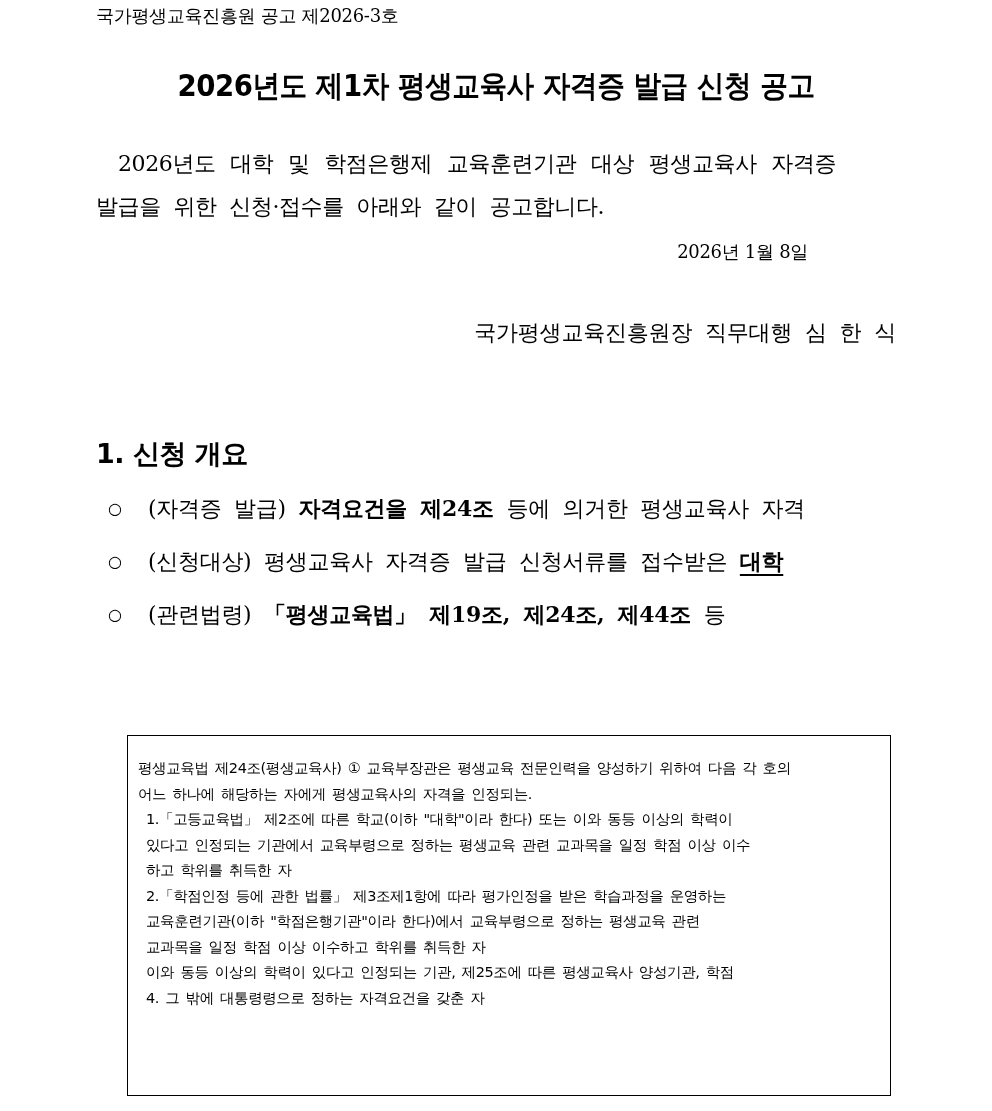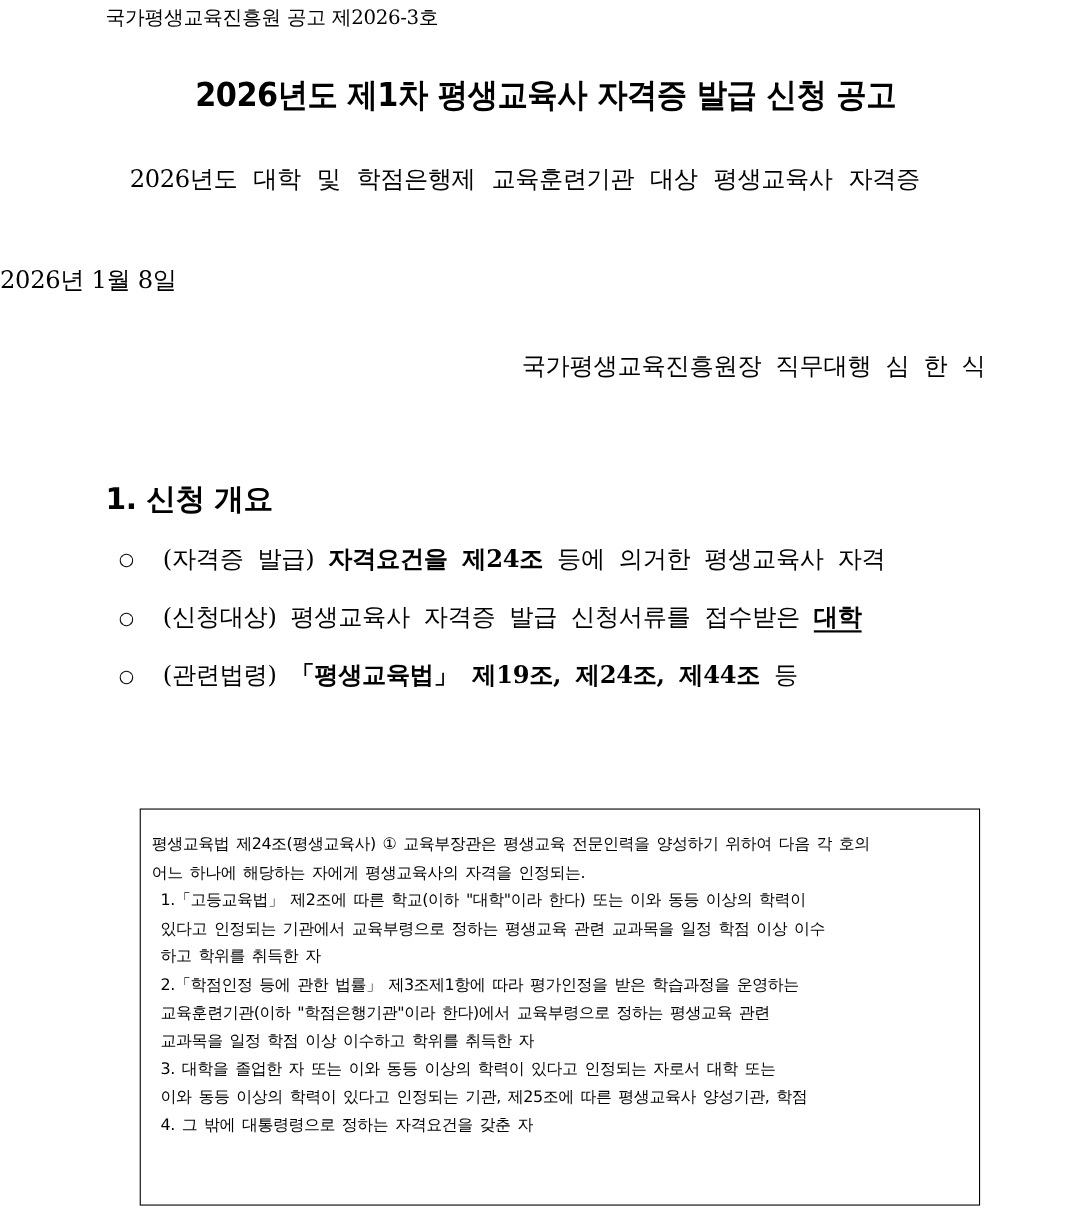--- a/index.html
+++ b/index.html
@@ -22,21 +22,21 @@
   .intro {
     position: absolute; left: 96px; width: 800px; top: 142px;
     font-size: 22px; line-height: 43px; text-align: justify;
     text-align-last: left; letter-spacing: -0.4px;
   }
   .intro .line { display: block; white-space: nowrap; }
   .intro .line1 { padding-left: 22px; word-spacing: 8px; }
   .intro .line2 { word-spacing: 6px; }
   .date {
     position: absolute; left: 0; width: 808px; top: 240px;
-    text-align: left; font-size: 22px; letter-spacing: -0.3px; white-space: nowrap;
+    text-align: right; font-size: 18px; letter-spacing: -0.3px; white-space: nowrap;
   }
   .signer {
     position: absolute; right: 96px; top: 318px;
     font-size: 22px; letter-spacing: -0.2px; white-space: nowrap; word-spacing: 6px;
   }
   .section-heading {
     position: absolute; left: 96px; top: 436px;
     font-family: "DejaVu Sans", "Liberation Sans", sans-serif;
     font-weight: bold; font-size: 27px; letter-spacing: -0.5px; white-space: nowrap;
   }
@@ -64,20 +64,21 @@
 </style>
 </head>
 <body>
 
 <div class="notice-no">국가평생교육진흥원  공고  제2026-3호</div>
 
 <h1 class="title" style="margin:0;">2026년도 제1차 평생교육사 자격증 발급 신청 공고</h1>
 
 <div class="intro">
   <span class="line line1">2026년도 대학 및 학점은행제 교육훈련기관 대상 평생교육사 자격증</span>
+  <span class="line line2">발급을 위한 신청·접수를 아래와 같이 공고합니다.</span>
 </div>
 
 <div class="date">2026년 1월 8일</div>
 
 <div class="signer">국가평생교육진흥원장 직무대행 심 한 식</div>
 
 <h2 class="section-heading" style="margin:0;">1. 신청 개요</h2>
 
 <ul class="bullets">
   <li class="bullet">
@@ -111,17 +112,16 @@
   <span class="line">어느 하나에 해당하는 자에게 평생교육사의 자격을 인정되는.</span>
 
   <span class="line item-line">1.「고등교육법」 제2조에 따른 학교(이하 "대학"이라 한다) 또는 이와 동등 이상의 학력이</span>
   <span class="line item-line">있다고 인정되는 기관에서 교육부령으로 정하는 평생교육 관련 교과목을 일정 학점 이상 이수</span>
   <span class="line item-line">하고 학위를 취득한 자</span>
 
   <span class="line item-line">2.「학점인정 등에 관한 법률」 제3조제1항에 따라 평가인정을 받은 학습과정을 운영하는</span>
   <span class="line item-line">교육훈련기관(이하 "학점은행기관"이라 한다)에서 교육부령으로 정하는 평생교육 관련</span>
   <span class="line item-line">교과목을 일정 학점 이상 이수하고 학위를 취득한 자</span>
 
-  <span class="line item-line">3. 대학을 졸업한 자 또는 이와 동등 이상의 학력이 있다고 인정되는 자로서 대학 또는</span>
   <span class="line item-line">이와 동등 이상의 학력이 있다고 인정되는 기관, 제25조에 따른 평생교육사 양성기관, 학점</span>
 
   <span class="line item-line">4. 그 밖에 대통령령으로 정하는 자격요건을 갖춘 자</span>
 </div>
 
 </body></html>

